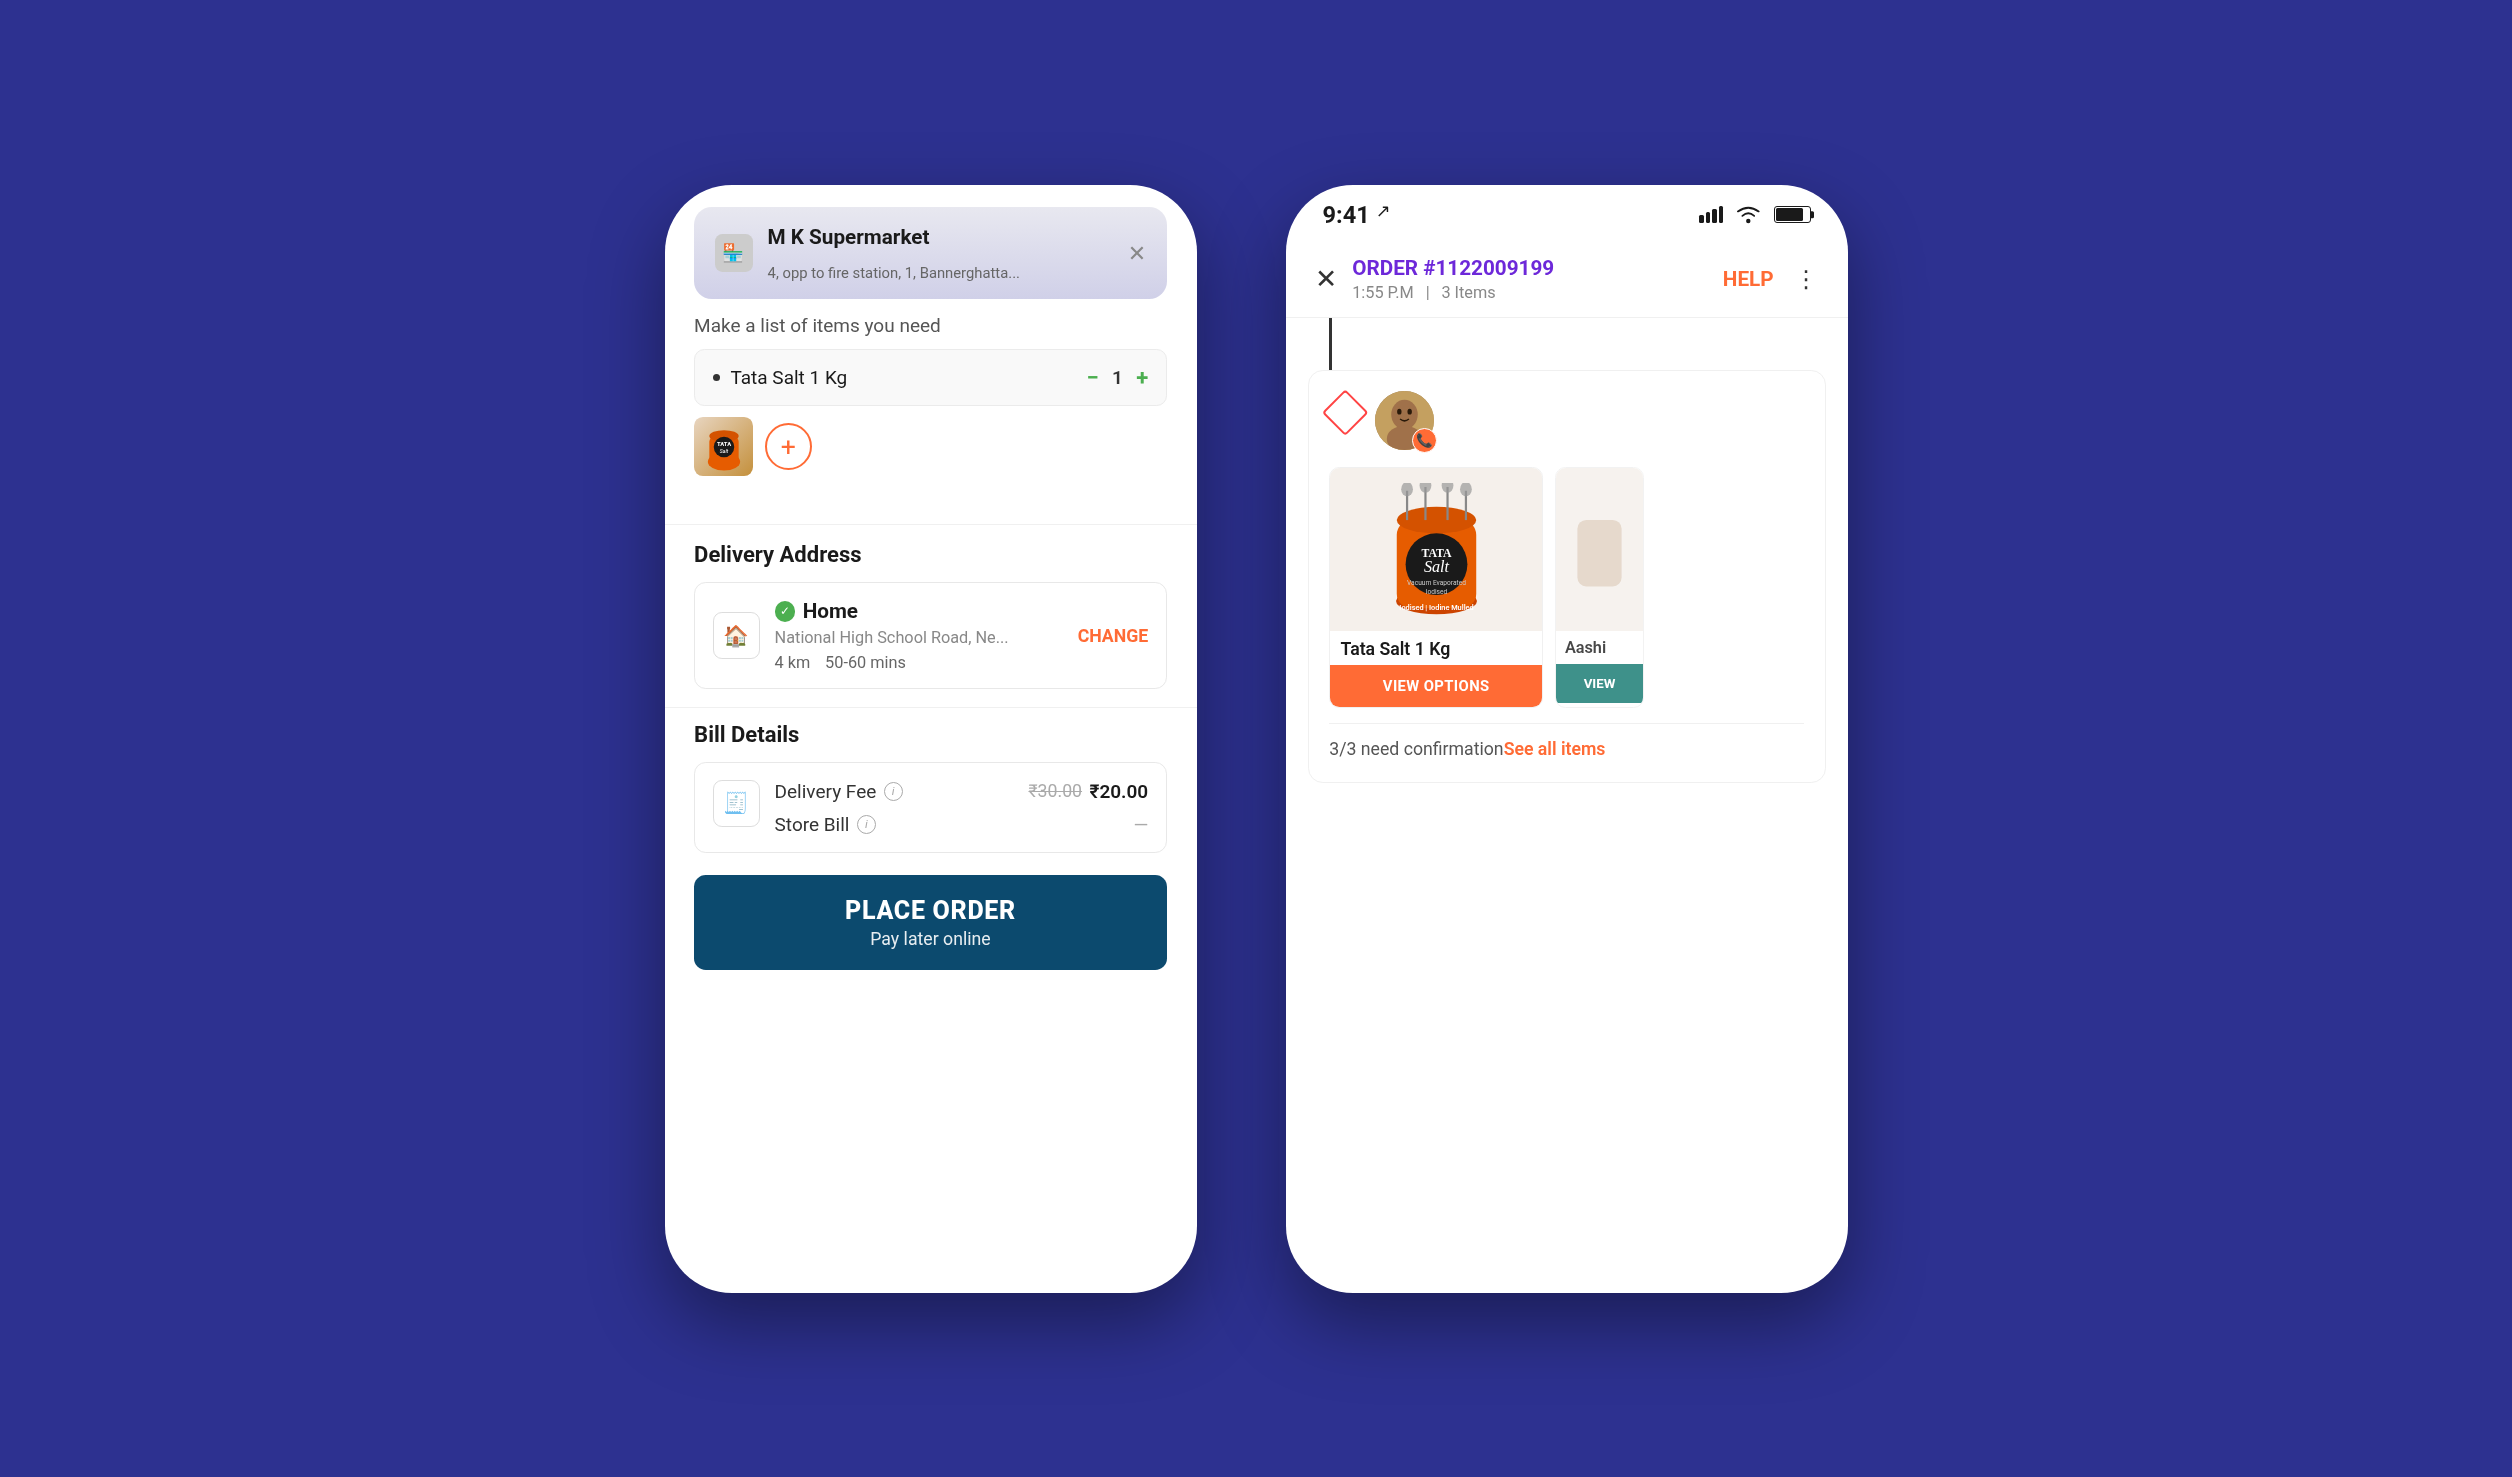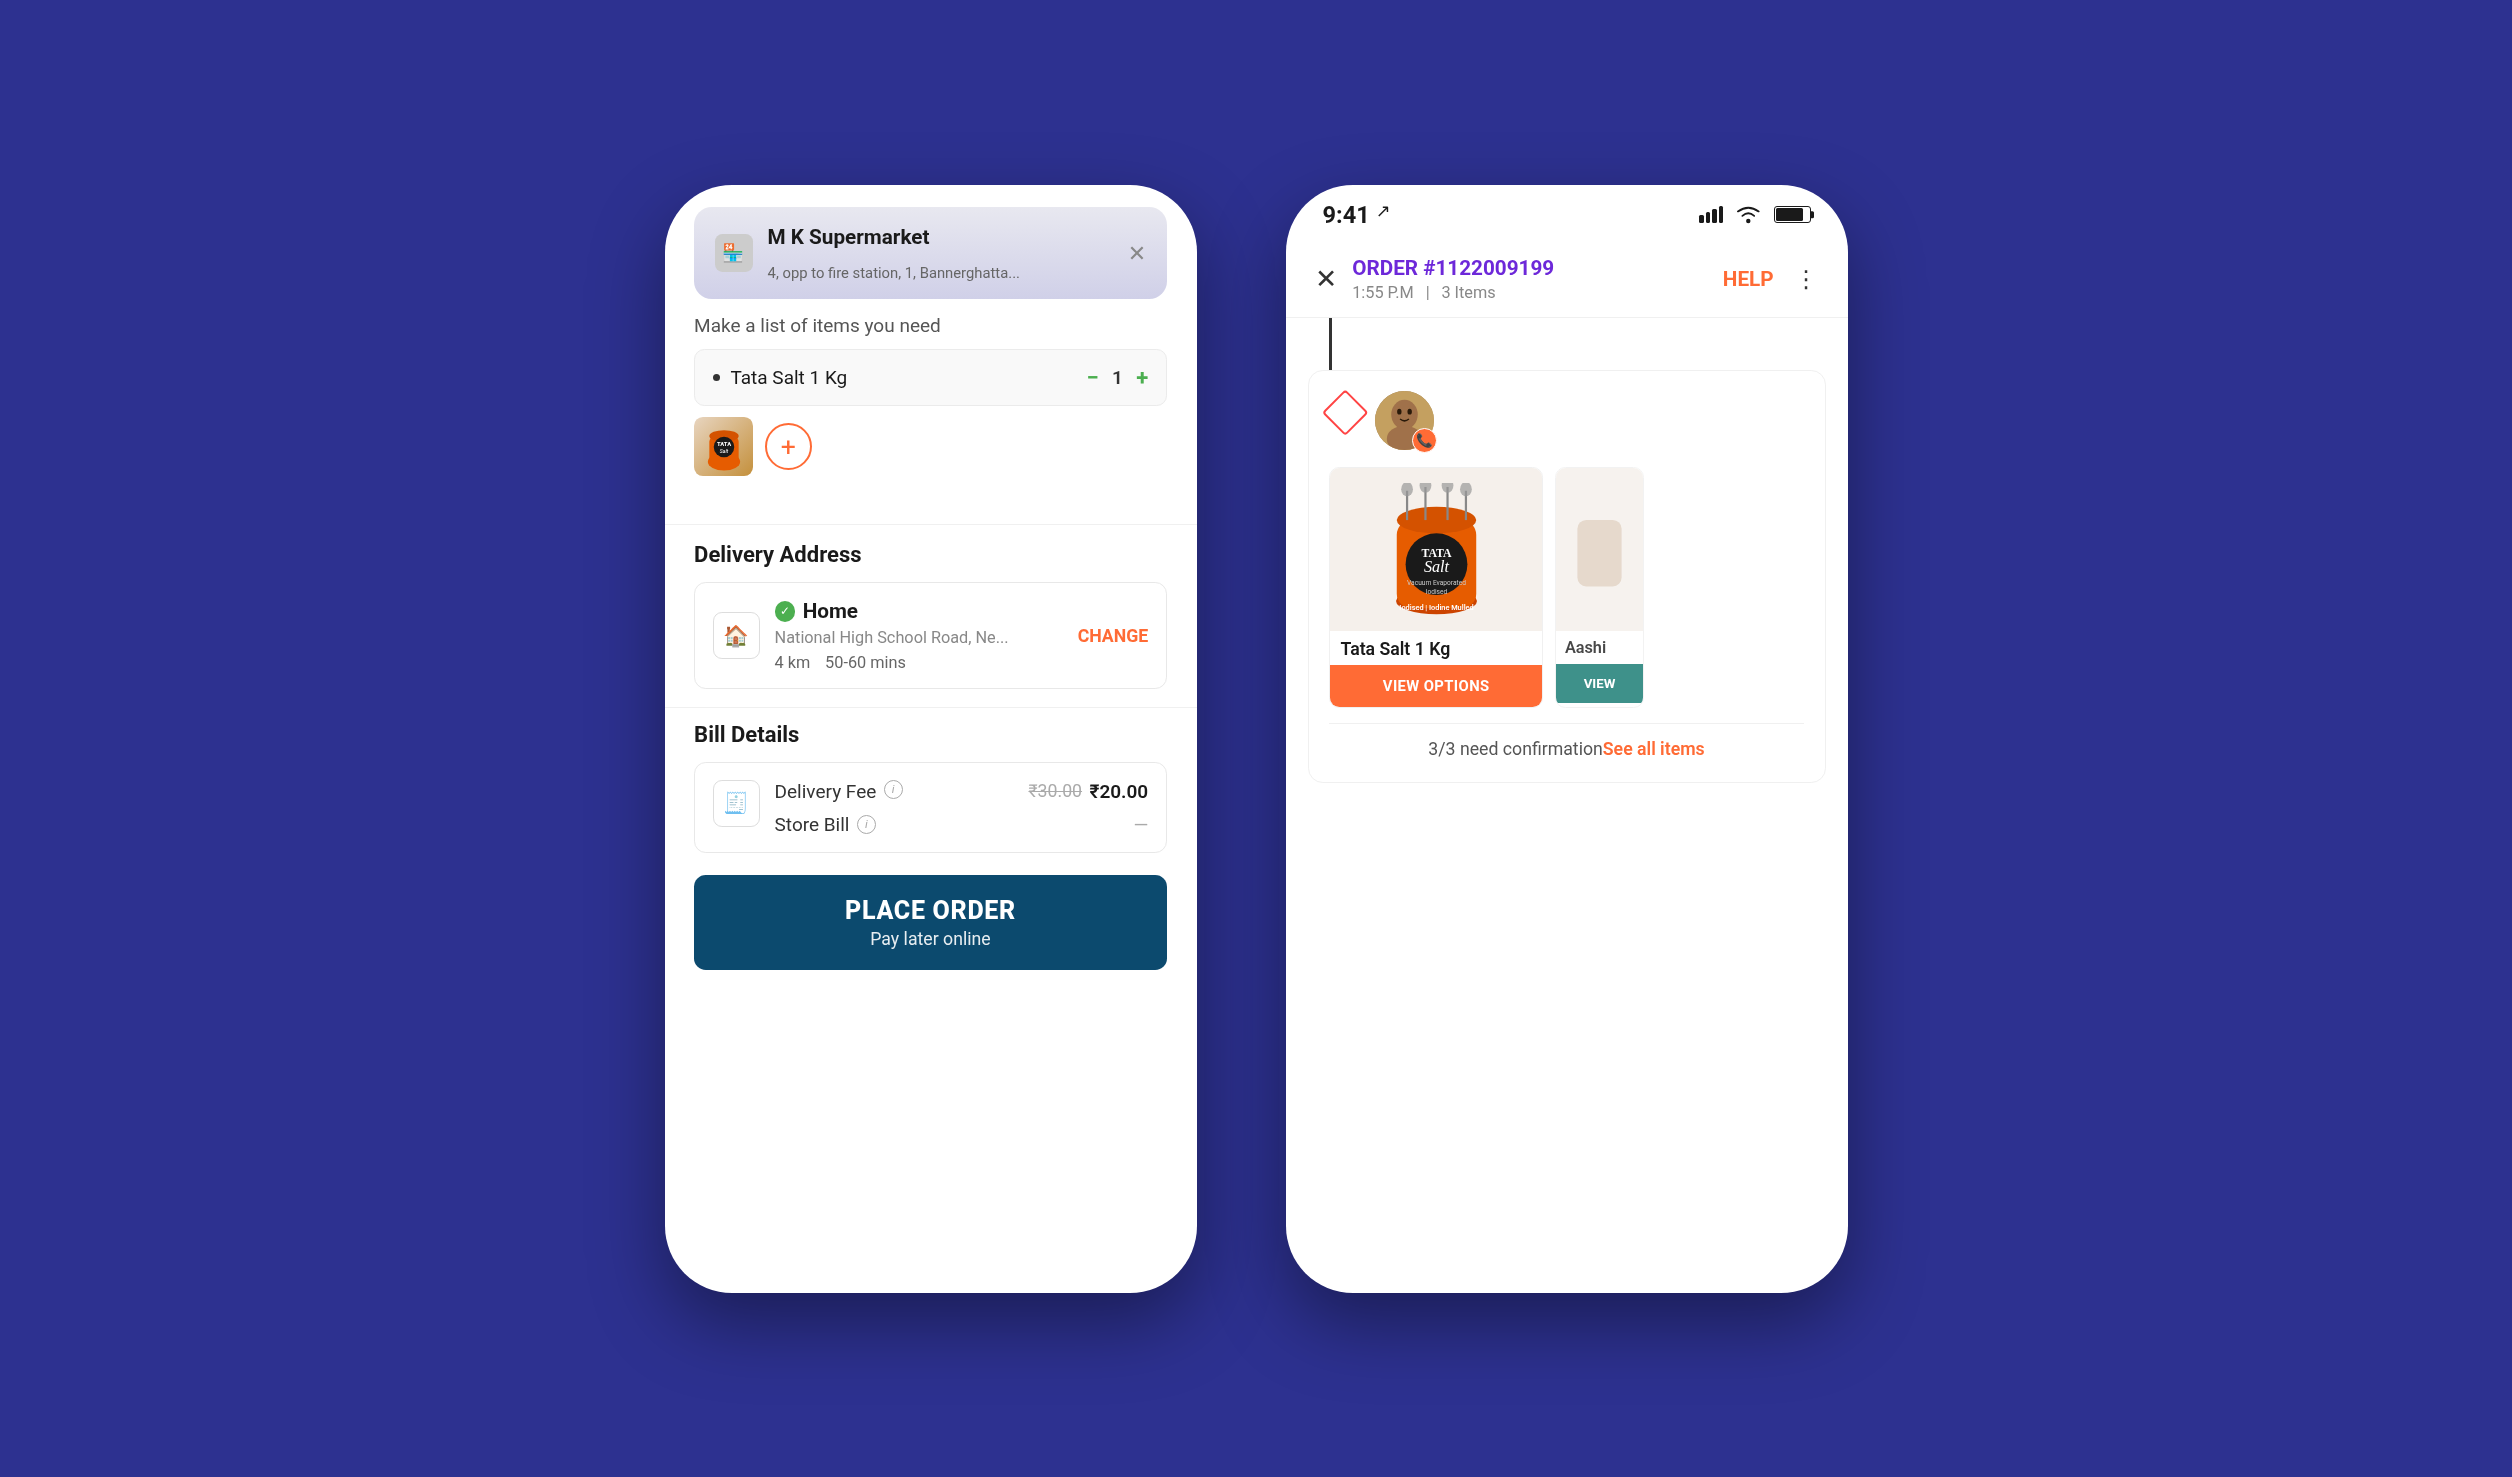--- a/index.html
+++ b/index.html
@@ -123,21 +123,21 @@
     </div>
 
     <div style="padding: 0 29.6px 14.8px; border-top: 1.1px solid #f0f0f0; flex-shrink:0;">
       <div style="font-size:22px;font-weight:700;color:#1a1a1a;margin:14.8px 0;">Bill Details</div>
 
       <div style="border:1.1px solid #e8e8e8;border-radius:11.8px;padding:16.3px 17.7px;display:flex;align-items:flex-start;gap:14.8px;">
         <div style="width:47px;height:47px;border:1.1px solid #ddd;border-radius:8.9px;display:flex;align-items:center;justify-content:center;font-size:20.7px;flex-shrink:0;">🧾</div>
         <div style="flex:1;">
 
           <div style="display:flex;align-items:center;justify-content:space-between;margin-bottom:10.3px;">
-            <div style="display:flex;align-items:flex-start;gap:7.4px;">
+            <div style="display:flex;align-items:center;gap:7.4px;">
               <span style="font-size:19px;color:#333;">Delivery Fee</span>
               <div style="width:19px;height:19px;border:1.1px solid #aaa;border-radius:50%;display:flex;align-items:center;justify-content:center;font-size:11.8px;color:#aaa;font-style:italic;">i</div>
             </div>
             <div style="display:flex;align-items:center;gap:7.4px;">
               <span style="font-size:17.7px;color:#aaa;text-decoration:line-through;">₹30.00</span>
               <span style="font-size:19px;font-weight:600;color:#1a1a1a;">₹20.00</span>
             </div>
           </div>
 
           <div style="display:flex;align-items:center;justify-content:space-between;">
@@ -261,21 +261,21 @@
           <div style="background:#f5f0eb;height:163px;display:flex;align-items:center;justify-content:center;color:#ccc;">
             <svg width="59" height="89" viewBox="0 0 80 120">
               <rect x="10" y="20" width="60" height="90" rx="12" fill="#e0d0c0"></rect>
             </svg>
           </div>
           <div style="font-size:16.3px;font-weight:600;color:#1a1a1a;padding:7.4px 8.9px;">Aashi</div>
           <div style="background:#0f766e;color:white;font-size:13.3px;font-weight:700;padding:11.8px;text-align:center;cursor:pointer;">VIEW</div>
         </div>
       </div>
 
-      <div style="display:flex;align-items:center;justify-content:center;padding:14.8px 0 3px;border-top:0.7px solid #f0f0f0;margin-top:14.8px;">
+      <div style="display:flex;align-items:center;justify-content:flex-start;padding:14.8px 0 3px;border-top:0.7px solid #f0f0f0;margin-top:14.8px;">
         <span style="font-size:17.7px;color:#555;">3/3 need confirmation</span>
         <span style="font-size:17.7px;color:#ff6b35;font-weight:600;cursor:pointer;">See all items</span>
       </div>
     </div>
 
     <div style="flex:1;"></div>
 
   </div>
 
 </div>

